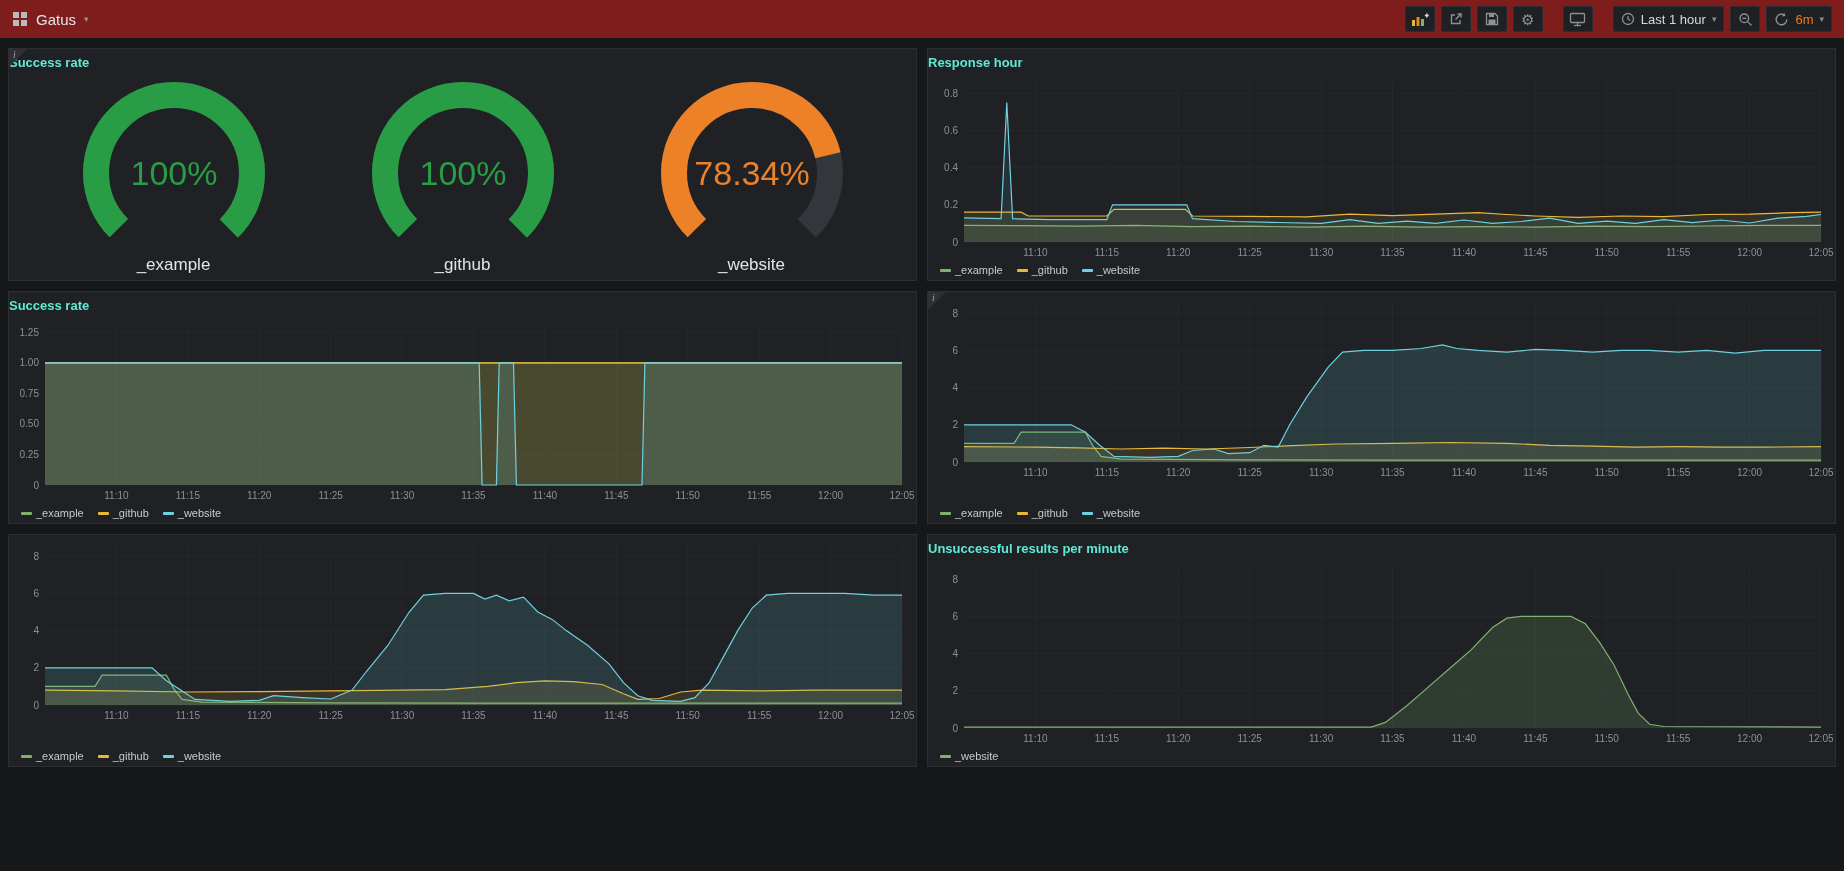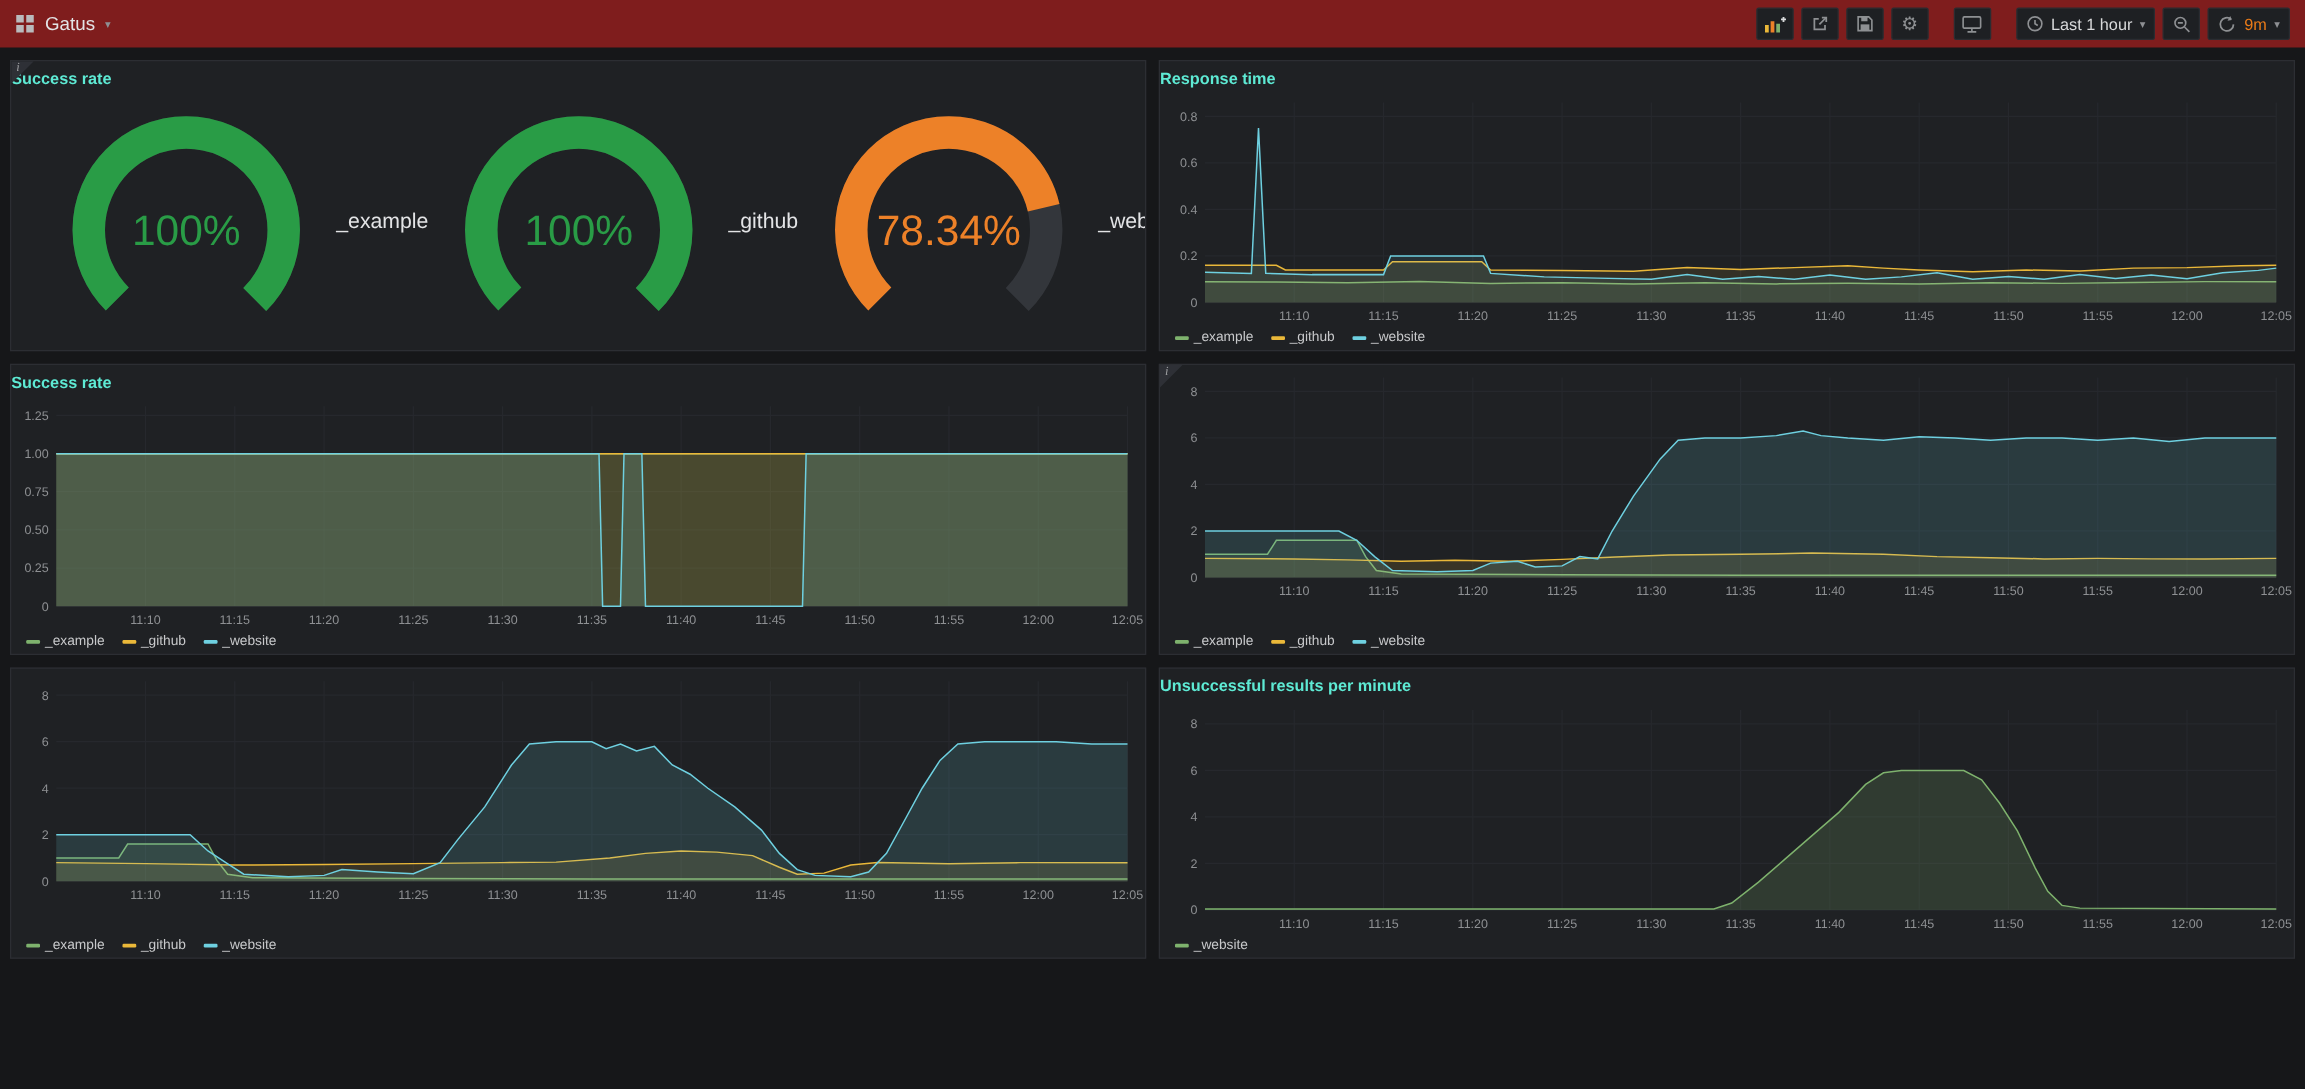--- a/index.html
+++ b/index.html
@@ -44,21 +44,21 @@
   .info-corner {
     position:absolute; top:0; left:0; width:0; height:0; z-index:2;
     border-top:18px solid #2e3036; border-right:18px solid transparent; cursor:pointer;
   }
   .info-corner i {
     position:absolute; top:-18px; left:4px; font-size:10px; font-style:italic;
     color:#9fa0a3; font-family:"Liberation Serif", serif;
   }
   
   .gauges { flex:1; display:flex; align-items:center; justify-content:space-around; padding:0 20px; }
-  .gauge { display:flex; flex-direction:row; align-items:center; }
+  .gauge { display:flex; flex-direction:column; align-items:center; }
   .gauge-label { font-size:17px; color:#e3e4e6; margin-top:2px; }
   
   .chart { flex:1; min-height:0; }
   .chart svg { display:block; }
   .legend { flex:0 0 20px; display:flex; align-items:center; gap:14px; padding-left:12px; }
   .legend-item { display:inline-flex; align-items:center; gap:4px; cursor:pointer; }
   .legend-marker { display:inline-block; width:11px; height:3px; border-radius:1px; }
   .legend-text { font-size:11px; color:#c8c9cb; }
 </style>
 </head>
@@ -137,21 +137,21 @@
         </svg>
       </span>
     </div>
     <div class="nav-btn">
       <span style="display:flex;">
         <svg width="15" height="15" viewBox="0 0 15 15" fill="none">
           <path d="M12.8 7.5 A5.3 5.3 0 1 1 10.9 3.4" stroke="#8e9093" stroke-width="1.4"></path>
           <path d="M10.2 0.8 L11.4 4 L8 4.6 Z" fill="#8e9093"></path>
         </svg>
       </span>
-      <span class="refresh-label">9m</span>
+      <span class="refresh-label">6m</span>
       <span class="caret">▾</span>
     </div>
   </div>
 </div>
 
 <div class="grid">
 
   <section class="panel">
     <span class="info-corner">
         <i>i</i>
@@ -185,21 +185,21 @@
       <circle cx="120" cy="96" r="78" fill="none" stroke="#ed8128" stroke-width="26" stroke-dasharray="287.95147112420256 490.0884539600077"></circle>
     </g>
     <text x="120" y="108" text-anchor="middle" font-size="34" font-weight="500" fill="#ed8128">78.34%</text>
   </svg>
    <div class="gauge-label">_website</div>
         </div>
       </div>
   </section>
 
   <section class="panel">
-    <h2 class="panel-title">Response time</h2>
+    <h2 class="panel-title">Response hour</h2>
     <div class="chart">
         <svg width="907" height="188" font-family="Liberation Sans, sans-serif">
           <line x1="107.41666666666666" x2="107.41666666666666" y1="10" y2="170" stroke="#26282d"></line>
           <text x="107.41666666666666" y="184" fill="#8e9093" font-size="10" text-anchor="middle">11:10</text>
           <line x1="178.83333333333331" x2="178.83333333333331" y1="10" y2="170" stroke="#26282d"></line>
           <text x="178.83333333333331" y="184" fill="#8e9093" font-size="10" text-anchor="middle">11:15</text>
           <line x1="250.25" x2="250.25" y1="10" y2="170" stroke="#26282d"></line>
           <text x="250.25" y="184" fill="#8e9093" font-size="10" text-anchor="middle">11:20</text>
           <line x1="321.66666666666663" x2="321.66666666666663" y1="10" y2="170" stroke="#26282d"></line>
           <text x="321.66666666666663" y="184" fill="#8e9093" font-size="10" text-anchor="middle">11:25</text>

